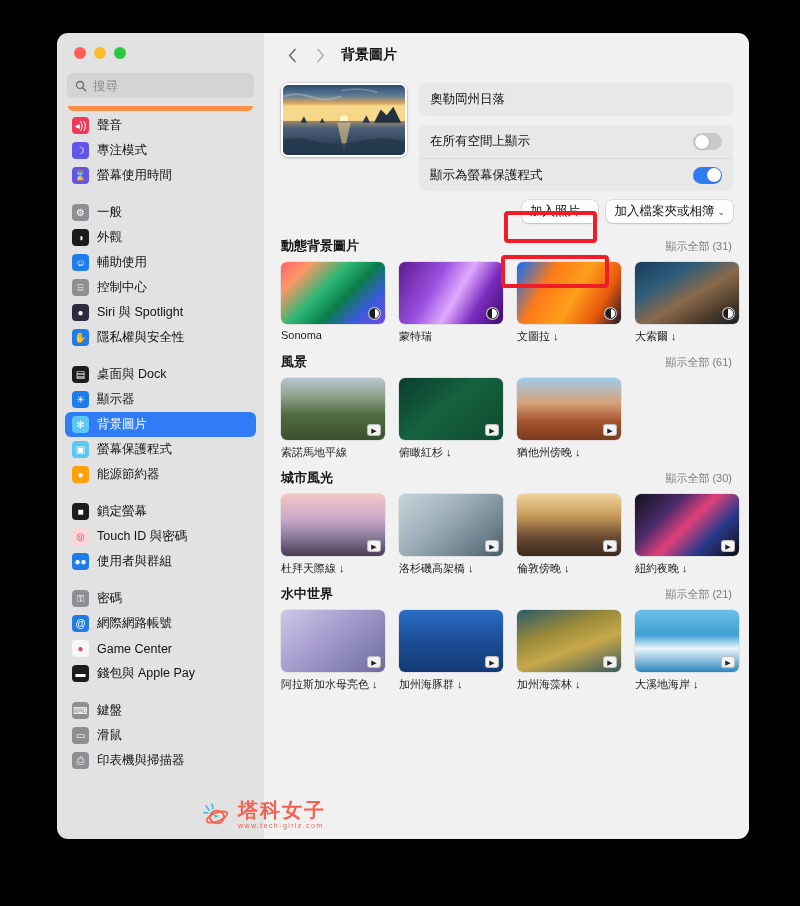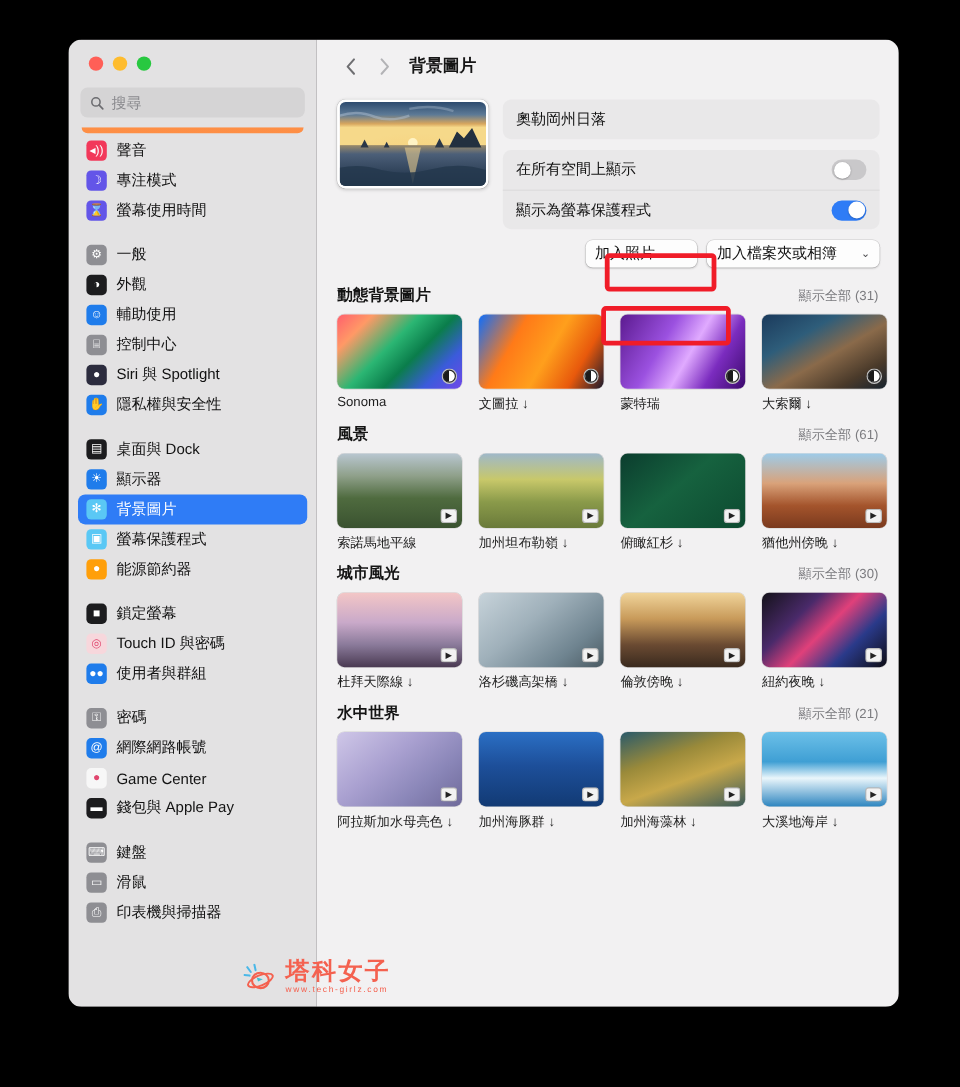--- a/index.html
+++ b/index.html
@@ -125,21 +125,21 @@
   .switch.off .knob { left: 1.5px; }
 
   
   #add-btns {
     display: flex; justify-content: flex-end; gap: 8px;
     padding: 9px 16px 0 0; position: relative;
   }
   .pop-btn {
     height: 23px; background: #fdfdfd; border-radius: 6px;
     box-shadow: 0 0 0 .5px rgba(0,0,0,.16), 0 1px 1.5px rgba(0,0,0,.12);
-    display: flex; align-items: center; gap: 20px;
+    display: flex; align-items: center; gap: 3px;
     padding: 0 8px; font-size: 12.5px; color: #111;
     white-space: nowrap;
   }
   .pop-btn .caret { color: #4c4c4f; font-size: 9px; }
 
   
   .redbox {
     position: absolute; border: 4px solid #f01c28;
     border-radius: 4px; z-index: 60; pointer-events: none;
   }
@@ -421,56 +421,50 @@
               <div class="sec-all">顯示全部 (31)</div>
             </div>
             <div class="thumbs">
               <div class="thumb-cell">
                 <div class="thumb" style="background: linear-gradient(135deg, rgb(255, 95, 109) 0%, rgb(255, 153, 102) 18%, rgb(43, 182, 115) 42%, rgb(10, 125, 75) 60%, rgb(59, 91, 219) 80%, rgb(112, 72, 232) 100%);">
                   <div class="badge-dark"></div>
                 </div>
                 <div class="thumb-label">Sonoma</div>
               </div>
               <div class="thumb-cell">
+                <div class="thumb" style="background: linear-gradient(120deg, rgb(91, 26, 143) 0%, rgb(155, 81, 224) 35%, rgb(224, 170, 255) 55%, rgb(123, 44, 191) 75%, rgb(60, 9, 108) 100%);">
+                  <div class="badge-dark"></div>
+                </div>
+                <div class="thumb-label">蒙特瑞</div>
+              </div>
+              <div class="thumb-cell">
                 <div class="thumb" style="background: linear-gradient(120deg, rgb(13, 110, 253) 0%, rgb(255, 122, 24) 30%, rgb(255, 159, 28) 55%, rgb(232, 89, 12) 78%, rgb(26, 26, 46) 100%);">
                   <div class="badge-dark"></div>
                 </div>
                 <div class="thumb-label">文圖拉 ↓</div>
-              </div>
-              <div class="thumb-cell">
-                <div class="thumb" style="background: linear-gradient(120deg, rgb(91, 26, 143) 0%, rgb(155, 81, 224) 35%, rgb(224, 170, 255) 55%, rgb(123, 44, 191) 75%, rgb(60, 9, 108) 100%);">
-                  <div class="badge-dark"></div>
-                </div>
-                <div class="thumb-label">蒙特瑞</div>
               </div>
               <div class="thumb-cell">
                 <div class="thumb" style="background: linear-gradient(150deg, rgb(27, 58, 92) 0%, rgb(46, 93, 122) 30%, rgb(138, 106, 74) 55%, rgb(74, 58, 42) 80%, rgb(22, 34, 46) 100%);">
                   <div class="badge-dark"></div>
                 </div>
                 <div class="thumb-label">大索爾 ↓</div>
               </div>
             </div>
           </div>
           <div class="section">
             <div class="sec-head">
               <div class="sec-title">風景</div>
               <div class="sec-all">顯示全部 (61)</div>
             </div>
             <div class="thumbs">
               <div class="thumb-cell">
                 <div class="thumb" style="background: linear-gradient(rgb(184, 198, 208) 0%, rgb(143, 160, 138) 30%, rgb(79, 107, 63) 60%, rgb(58, 82, 48) 100%);">
                   <div class="badge-play">▶</div>
                 </div>
                 <div class="thumb-label">索諾馬地平線</div>
-              </div>
-              <div class="thumb-cell">
-                <div class="thumb" style="background: linear-gradient(rgb(159, 184, 201) 0%, rgb(200, 200, 106) 35%, rgb(138, 154, 74) 65%, rgb(106, 122, 58) 100%);">
-                  <div class="badge-play">▶</div>
-                </div>
-                <div class="thumb-label">加州坦布勒嶺 ↓</div>
               </div>
               <div class="thumb-cell">
                 <div class="thumb" style="background: linear-gradient(140deg, rgb(11, 61, 46) 0%, rgb(22, 98, 63) 45%, rgb(13, 74, 48) 100%);">
                   <div class="badge-play">▶</div>
                 </div>
                 <div class="thumb-label">俯瞰紅杉 ↓</div>
               </div>
               <div class="thumb-cell">
                 <div class="thumb" style="background: linear-gradient(rgb(158, 203, 232) 0%, rgb(217, 162, 122) 40%, rgb(164, 84, 44) 70%, rgb(122, 58, 30) 100%);">
                   <div class="badge-play">▶</div>

